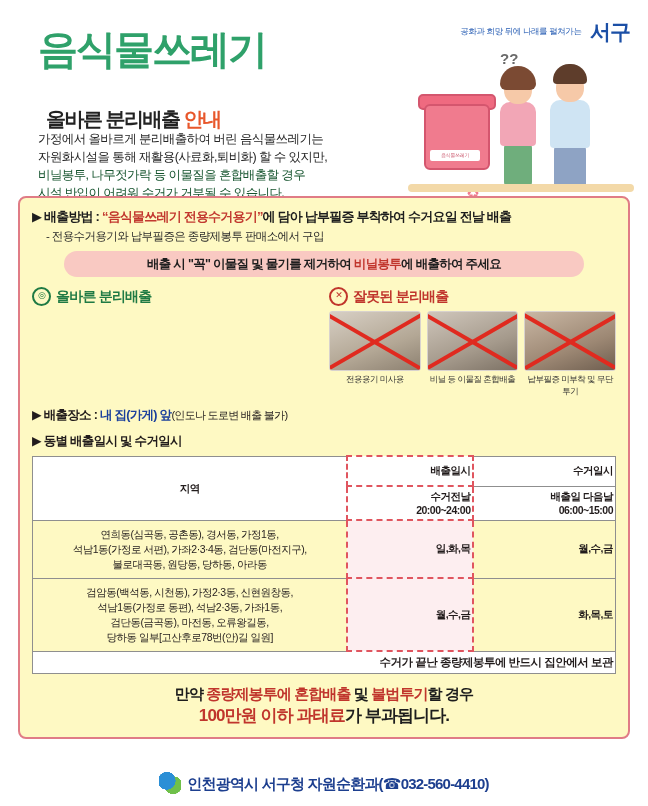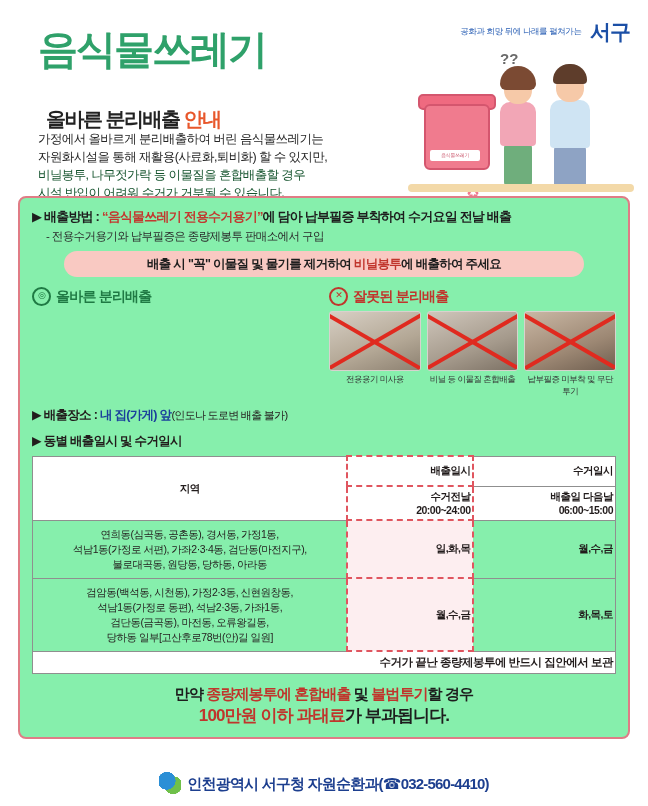--- a/index.html
+++ b/index.html
@@ -72,21 +72,21 @@
   .man-head{position:absolute;left:148px;top:28px;width:28px;height:30px;background:#f6c9a8;border-radius:50% 50% 45% 45%;}
   .man-hair{position:absolute;left:145px;top:20px;width:34px;height:20px;background:#5e3d2b;border-radius:16px 16px 4px 4px;}
   .man-body{position:absolute;left:142px;top:56px;width:40px;height:48px;background:#cfe4f3;border-radius:10px 10px 4px 4px;}
   .man-legs{position:absolute;left:146px;top:102px;width:32px;height:42px;background:#8ea3c4;border-radius:4px;}
   .ground{position:absolute;left:0px;top:140px;width:226px;height:8px;background:#f3d9a8;border-radius:4px;}
 
   
   .box{
     position:absolute;left:18px;top:196px;width:612px;
     border:2px solid #e07c86;border-radius:8px;
-    background:#86efac;
+    background:#fef9c3;
     box-sizing:border-box;
     padding:8px 12px 10px 12px;
   }
   .row-head{
     font-size:13px;font-weight:bold;letter-spacing:-0.8px;color:#1d1d1d;
     margin:2px 0 0 0;
   }
   .row-head .q{color:#c2382f;}
   .row-sub{
     font-size:11.5px;letter-spacing:-0.6px;color:#2a2a2a;margin:3px 0 0 14px;

